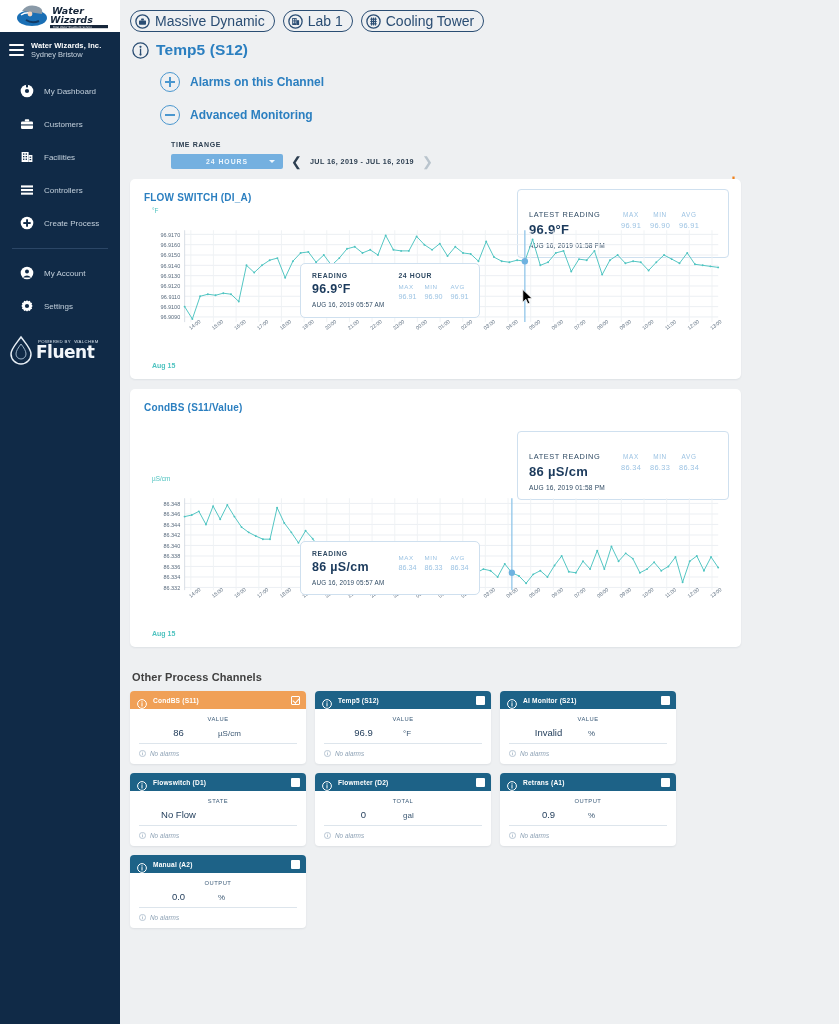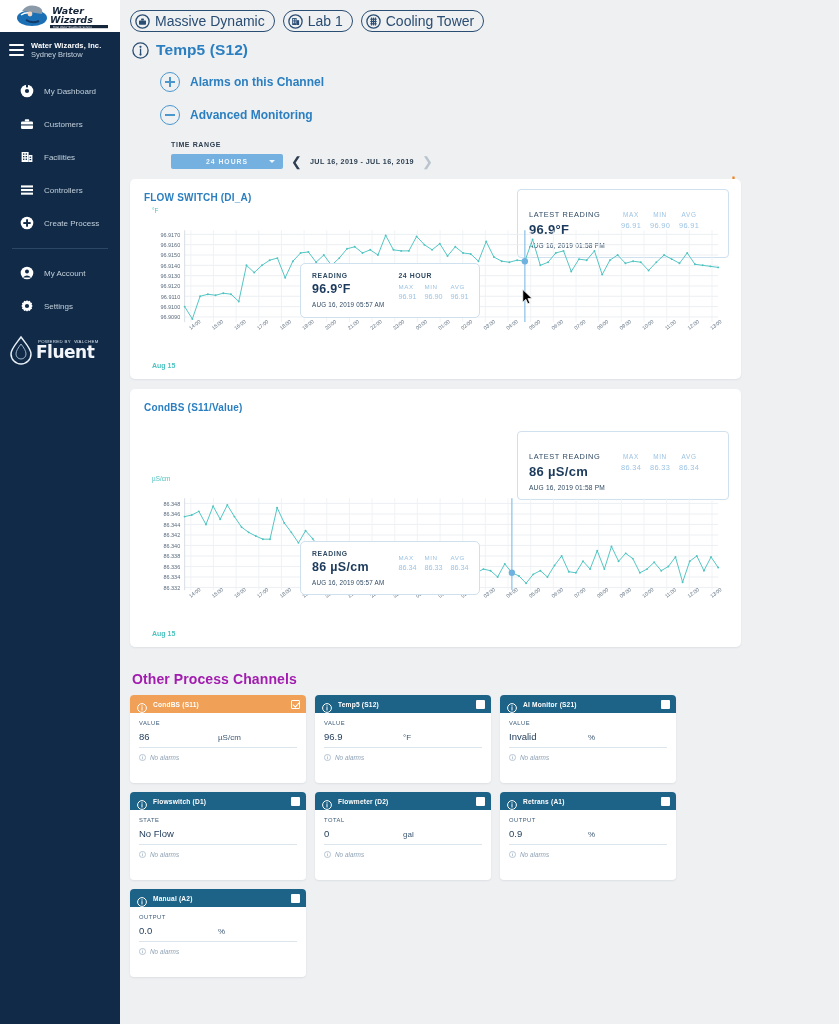--- a/index.html
+++ b/index.html
@@ -165,21 +165,21 @@
   .tt-stats { display: flex; gap: 8px; margin-top: 4px; }
   .tt-stat { text-align: left; }
   .tt-stat .k { font-size: 6.2px; color: #9cc3e3; letter-spacing: .6px; }
   .tt-stat .v { font-size: 7.2px; color: #9cc3e3; margin-top: 2px; }
   .tt-stat .v2 { font-size: 6.4px; color: #cfe2f2; margin-top: 1px; }
 
   .cursor-arrow { position: absolute; z-index: 9; width: 11px; height: 16px; }
 
   
   .oc-title {
-    font-size: 14px; font-weight: bold; color: #a21caf;
+    font-size: 11px; font-weight: bold; color: #404040;
     margin: 24px 0 8px 2px; letter-spacing: .1px;
   }
   .cards { display: flex; flex-wrap: wrap; gap: 9px; }
   .ch-card {
     width: 176px; background: #fff; border-radius: 4px;
     overflow: hidden; box-shadow: 0 1px 2px rgba(20,40,70,.08);
   }
   .ch-head {
     background: #1d6287; height: 18px; display: flex; align-items: center;
     padding: 0 6px 0 7px; gap: 6px;
@@ -190,21 +190,21 @@
   .ch-box {
     width: 9px; height: 9px; background: #fff; border-radius: 1px; flex: 0 0 9px;
     position: relative; cursor: pointer;
   }
   .ch-box.checked { background: #f0a057; border: 1px solid #fff; }
   .ch-box.checked::after {
     content: ""; position: absolute; left: 2px; top: .5px;
     width: 2.5px; height: 5px; border: solid #fff;
     border-width: 0 1.2px 1.2px 0; transform: rotate(42deg);
   }
-  .ch-body { padding: 7px 9px 20px 9px; }
+  .ch-body { padding: 7px 9px 5px 9px; text-align: center; }
   .ch-cap { font-size: 5.8px; color: #3a5a78; letter-spacing: .5px; }
   .ch-valrow {
     display: flex; align-items: baseline; margin-top: 5px;
     border-bottom: 1px solid #dde5ec; padding-bottom: 5px;
   }
   .ch-val { font-size: 9.5px; color: #26415e; flex: 0 0 50%; }
   .ch-unit { font-size: 8px; color: #3c5873; }
   .ch-alarm { display: flex; align-items: center; gap: 4px; margin-top: 6px; padding-bottom: 2px; }
   .ch-alarm .aico { width: 7px; height: 7px; flex: 0 0 7px; }
   .ch-alarm span { font-size: 6.4px; color: #8fa3b6; font-style: italic; }

